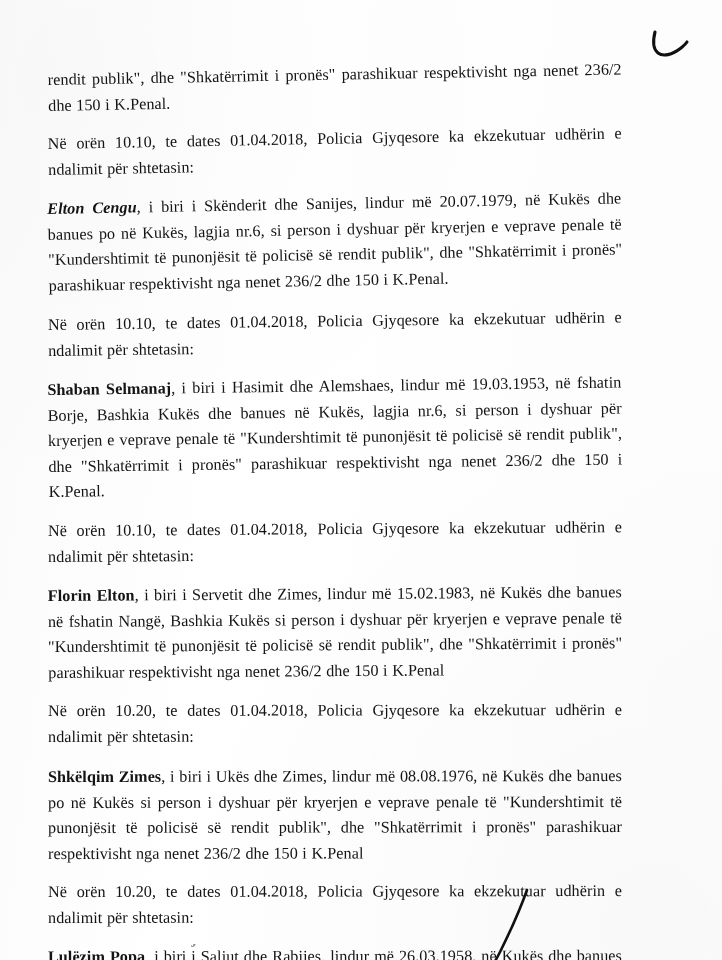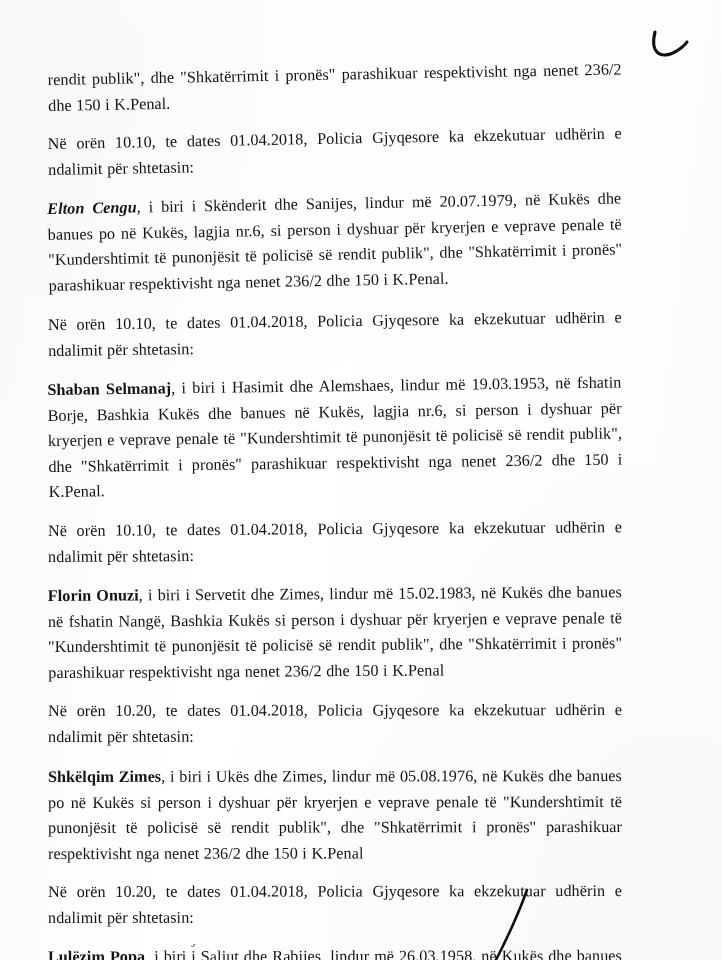--- a/index.html
+++ b/index.html
@@ -108,26 +108,26 @@
       <span class="name italic">Elton Cengu</span><span>, i biri i Skënderit dhe Sanijes, lindur më 20.07.1979, në Kukës dhe banues  po në Kukës, lagjia nr.6, si person i dyshuar për kryerjen e veprave penale të "Kundershtimit të punonjësit të policisë së rendit publik", dhe "Shkatërrimit i pronës"  parashikuar respektivisht nga nenet 236/2  dhe 150 i  K.Penal.</span>
     </p>
 
     <p class="para skew-2">Në orën 10.10, te dates 01.04.2018, Policia Gjyqesore ka ekzekutuar udhërin e ndalimit për shtetasin:</p>
     <p class="para subject skew-2">
       <span class="name">Shaban Selmanaj</span><span>, i biri i Hasimit dhe Alemshaes, lindur më 19.03.1953, në  fshatin Borje, Bashkia Kukës dhe banues  në Kukës, lagjia nr.6, si person i dyshuar për kryerjen e veprave penale të "Kundershtimit të punonjësit të policisë së rendit publik", dhe "Shkatërrimit i pronës" parashikuar respektivisht nga nenet 236/2  dhe 150 i  K.Penal.</span>
     </p>
 
     <p class="para skew-1">Në orën 10.10, te dates 01.04.2018, Policia Gjyqesore ka ekzekutuar udhërin e ndalimit për shtetasin:</p>
     <p class="para subject skew-1">
-      <span class="name">Florin Onuzi</span><span>, i biri i Servetit dhe Zimes, lindur më 15.02.1983, në Kukës dhe banues në fshatin Nangë, Bashkia Kukës si person i dyshuar për kryerjen e veprave penale të "Kundershtimit të punonjësit të policisë së rendit publik", dhe "Shkatërrimit i pronës"  parashikuar respektivisht nga nenet 236/2  dhe 150 i  K.Penal</span>
+      <span class="name">Florin Elton</span><span>, i biri i Servetit dhe Zimes, lindur më 15.02.1983, në Kukës dhe banues në fshatin Nangë, Bashkia Kukës si person i dyshuar për kryerjen e veprave penale të "Kundershtimit të punonjësit të policisë së rendit publik", dhe "Shkatërrimit i pronës"  parashikuar respektivisht nga nenet 236/2  dhe 150 i  K.Penal</span>
     </p>
 
     <p class="para skew-0">Në orën 10.20, te dates 01.04.2018, Policia Gjyqesore ka ekzekutuar udhërin e ndalimit për shtetasin:</p>
     <p class="para subject skew-0">
-      <span class="name">Shkëlqim Zimes</span><span>, i biri i Ukës dhe Zimes, lindur më 05.08.1976, në Kukës dhe banues po në Kukës si person i dyshuar për kryerjen e veprave penale të "Kundershtimit të punonjësit të policisë së rendit publik", dhe "Shkatërrimit i pronës"  parashikuar respektivisht nga nenet 236/2  dhe 150 i  K.Penal</span>
+      <span class="name">Shkëlqim Zimes</span><span>, i biri i Ukës dhe Zimes, lindur më 08.08.1976, në Kukës dhe banues po në Kukës si person i dyshuar për kryerjen e veprave penale të "Kundershtimit të punonjësit të policisë së rendit publik", dhe "Shkatërrimit i pronës"  parashikuar respektivisht nga nenet 236/2  dhe 150 i  K.Penal</span>
     </p>
 
     <p class="para skew-0">Në orën 10.20, te dates 01.04.2018, Policia Gjyqesore ka ekzekutuar udhërin e ndalimit për shtetasin:</p>
     <p class="para subject skew-0">
       <span class="name">Lulëzim Popa</span><span>, i biri i Saliut dhe Rabijes, lindur më 26.03.1958, në Kukës dhe banues po në Kukës, Lagjia nr.3, si person i dyshuar për kryerjen e veprave penale të "Kundershtimit të punonjësit të policisë së rendit publik", dhe "Shkatërrimit i pronës"  parashikuar respektivisht nga nenet 236/2  dhe 150 i  K.Penal</span>
     </p>
 
   </div>
 
   <div id="bottom-cutoff">

